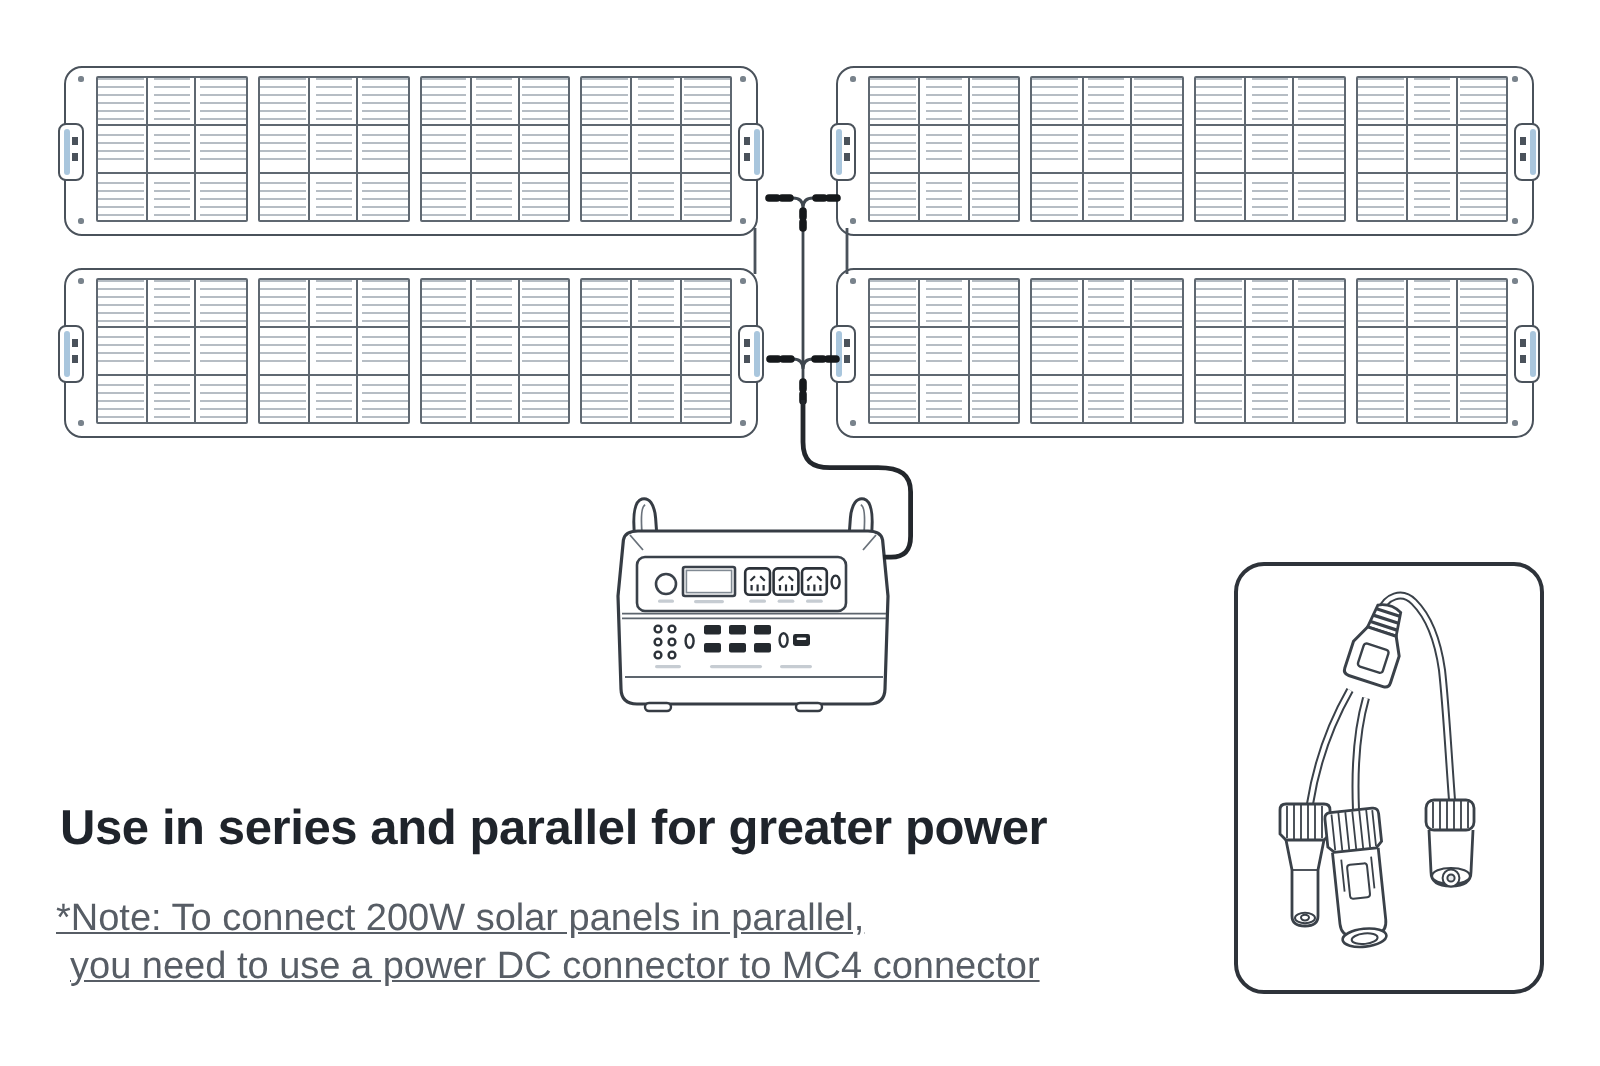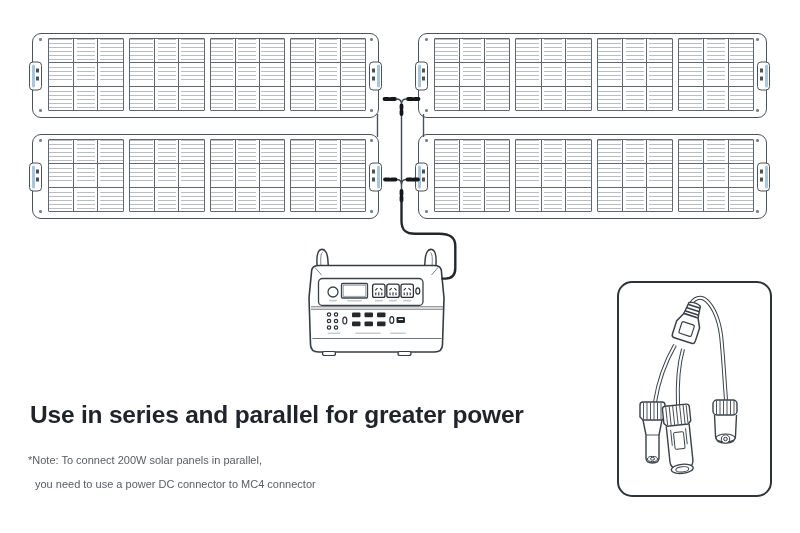--- a/index.html
+++ b/index.html
@@ -55,22 +55,22 @@
   
   .wires { position:absolute; left:0; top:0; z-index:3; pointer-events:none; }
   .station { position:absolute; left:296px; top:242px; z-index:2; }
 
   .adapter-box { position:absolute; left:617px; top:281px; width:155px; height:216px;
                  border:2px solid #2e333a; border-radius:15px; background:#fff; z-index:2; }
 
   
   .headline { position:absolute; left:30px; top:401px; font-size:24.5px; font-weight:700;
               color:#1f242b; letter-spacing:-0.2px; z-index:5;text-align:center; }
-  .note { position:absolute; left:28px; top:448px; font-size:11px; color:#575d65;
-          line-height:24px; z-index:5; }
+  .note { position:absolute; left:28px; top:448px; font-size:19px; color:#575d65;
+          line-height:24px; z-index:5;text-decoration:underline; }
   .note .l2 { padding-left:7px; }
 </style>
 </head>
 <body>
 
 <div class="stage">
 
   <svg class="wires" width="800" height="533" viewBox="0 0 800 533" aria-hidden="true">
 
     <g stroke="#4a525b" stroke-width="1.4" fill="none">

